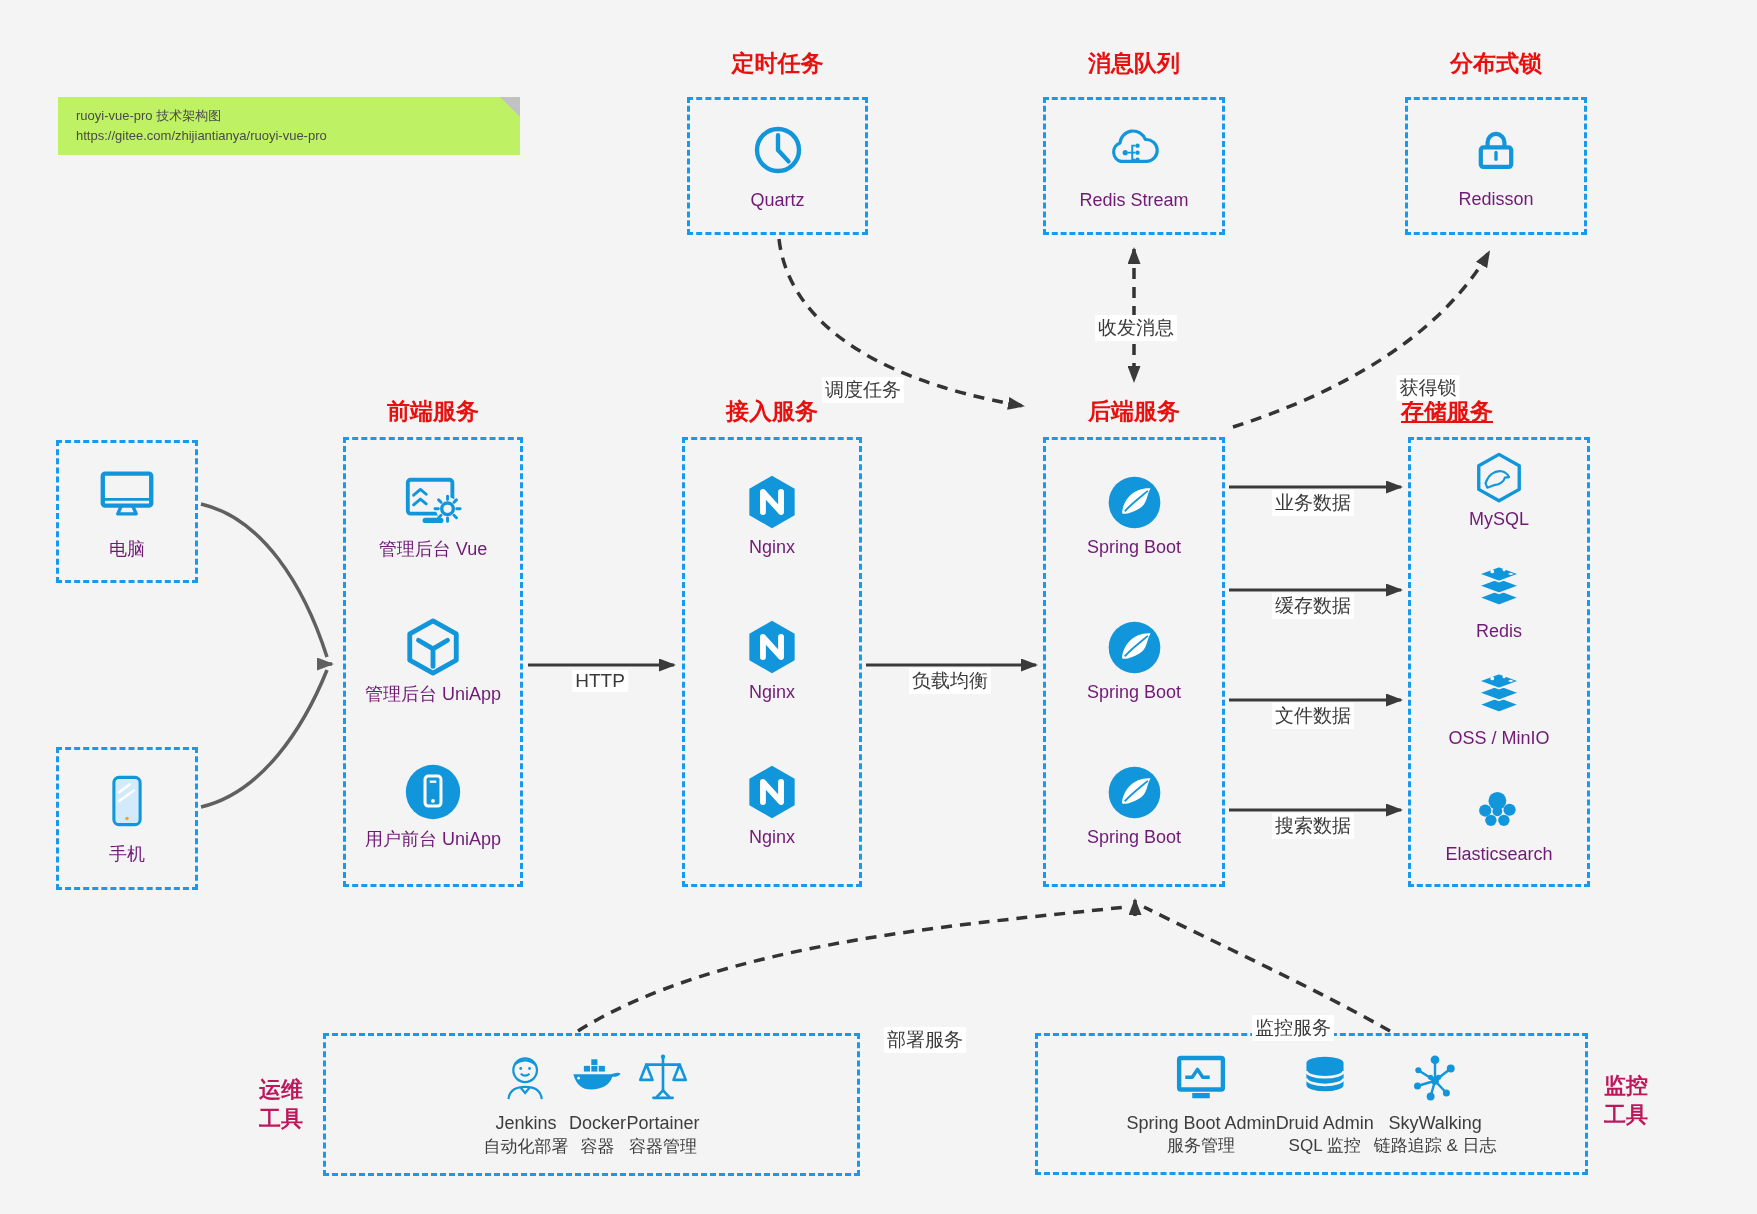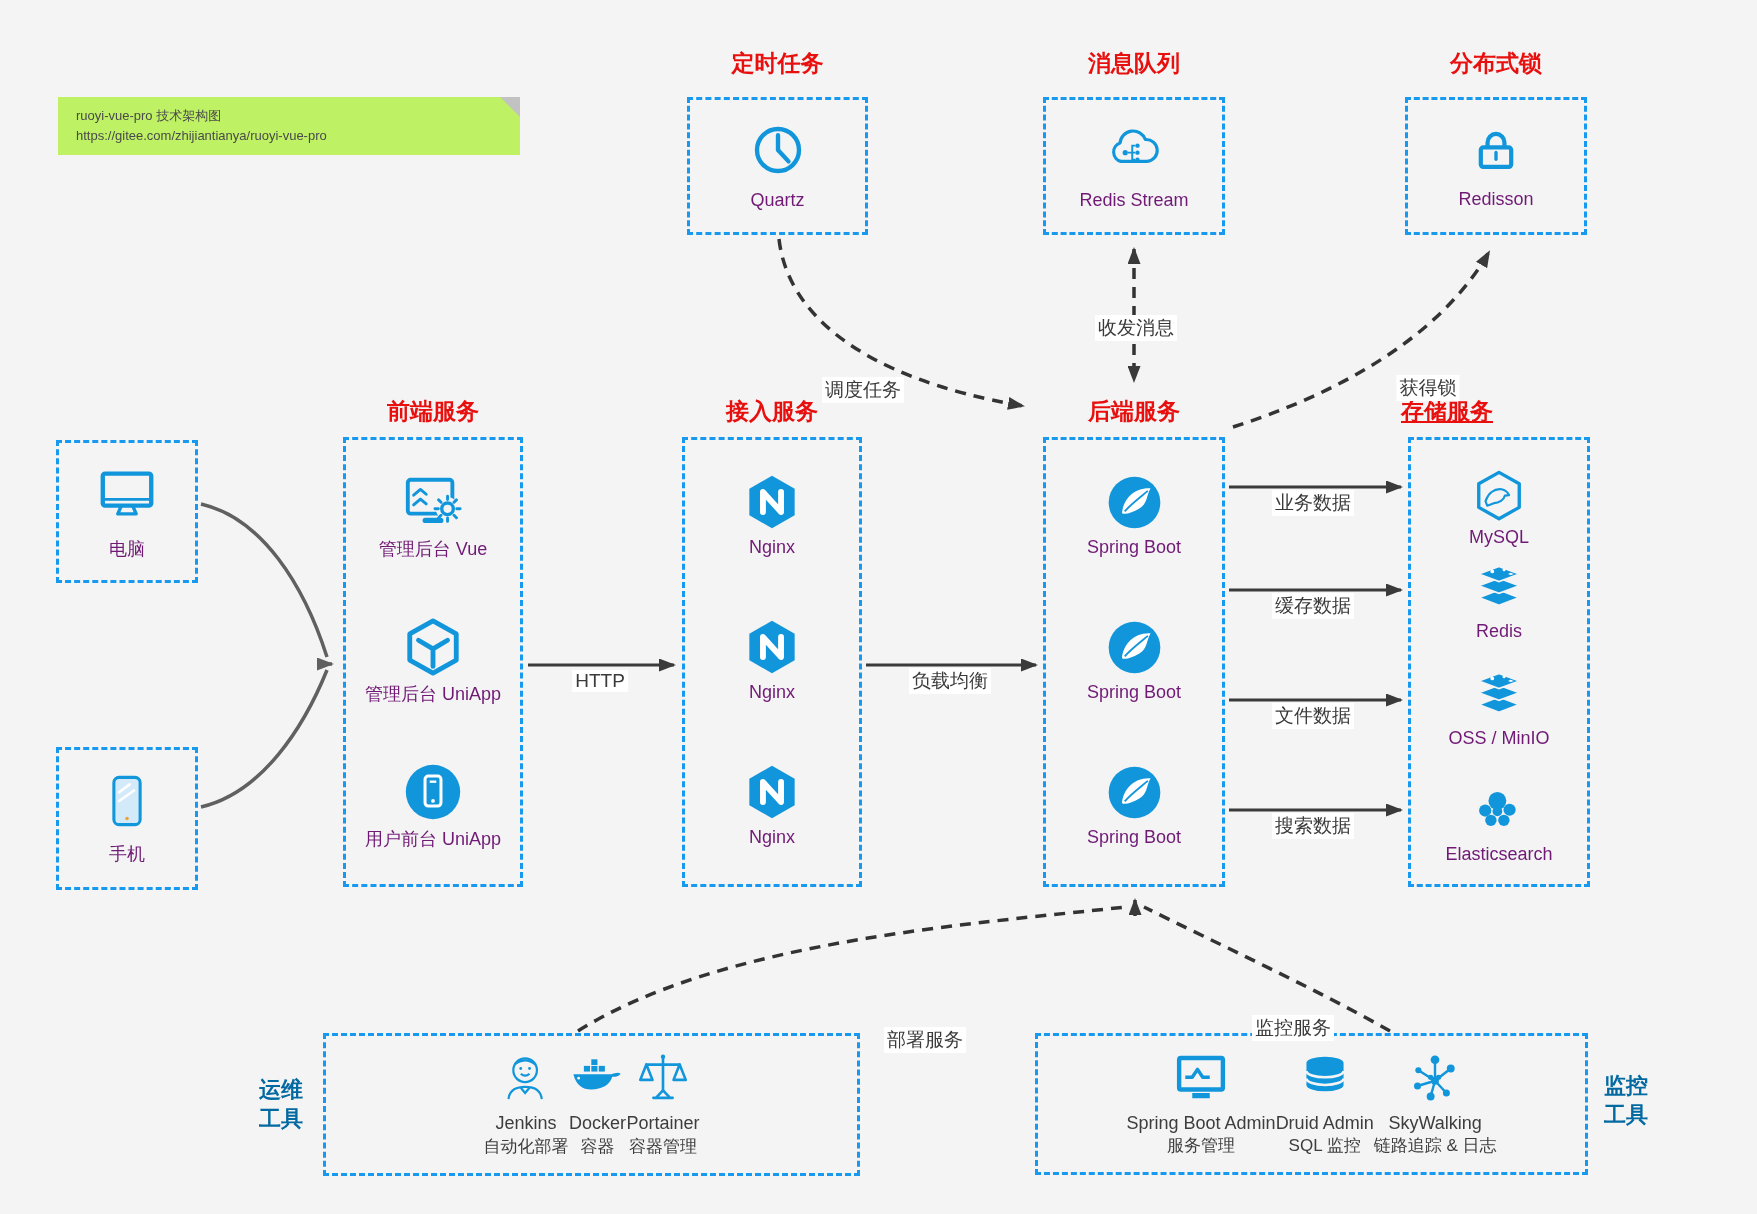--- a/index.html
+++ b/index.html
@@ -17,21 +17,21 @@
   .n-item{position:absolute;left:0;right:0;text-align:center;}
   .n-icon{display:flex;align-items:center;justify-content:center;height:64px;}
   .n-icon.sm{height:56px;}
   .n-label{font-size:18px;color:#701a75;margin-top:3px;white-space:nowrap;}
   .edge-label{position:absolute;transform:translate(-50%,-50%);background:#ffffff;color:#3a3a3a;
               font-size:19px;padding:0 3px;white-space:nowrap;z-index:3;margin-top:16px;}
   .tool-box{display:flex;align-items:center;justify-content:center;}
   .tool-item{display:flex;flex-direction:column;align-items:center;text-align:center;}
   .tool-name{font-size:18px;color:#3d3d3d;margin-top:5px;line-height:1.3;white-space:nowrap;}
   .tool-desc{font-size:17px;color:#3d3d3d;line-height:1.3;white-space:nowrap;}
-  .side-title{position:absolute;color:#0369a1;font-weight:bold;font-size:22px;line-height:1.3;
+  .side-title{position:absolute;color:#be185d;font-weight:bold;font-size:22px;line-height:1.3;
               text-align:center;width:50px;z-index:2;}
   .defs{position:absolute;width:0;height:0;overflow:hidden;}
 </style>
 </head>
 <body>
 
 <svg class="defs" aria-hidden="true">
 <defs>
   <symbol id="sym-clock" viewBox="0 0 64 64">
     <circle cx="32" cy="32" r="24" fill="none" stroke="#1296db" stroke-width="5"></circle>
@@ -326,21 +326,21 @@
           <svg width="57" height="57">
             <use href="#sym-spring"></use>
           </svg>
         </div>
       <div class="n-label">Spring Boot</div>
     </div>
   </div>
 
   <div class="coltitle" style="left:1356px;top:396px;width:182px;text-decoration:underline;">存储服务</div>
   <div class="box" style="left:1408px;top:437px;width:182px;height:450px;">
-    <div class="n-item" style="top:28px;">
+    <div class="n-item" style="top:10px;">
       <div class="n-icon sm">
           <svg width="54" height="54">
             <use href="#sym-mysql"></use>
           </svg>
         </div>
       <div class="n-label">MySQL</div>
     </div>
     <div class="n-item" style="top:122px;">
       <div class="n-icon sm">
           <svg width="54" height="54">

